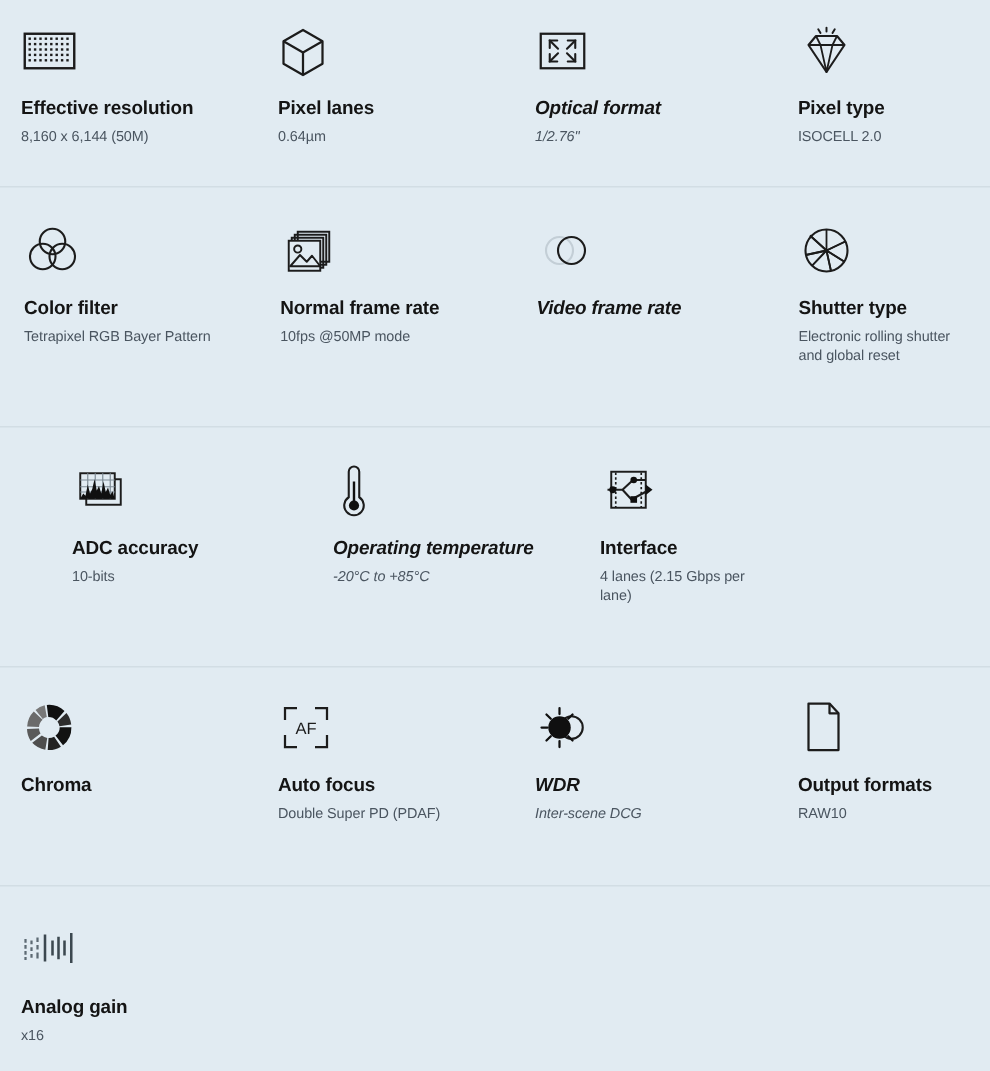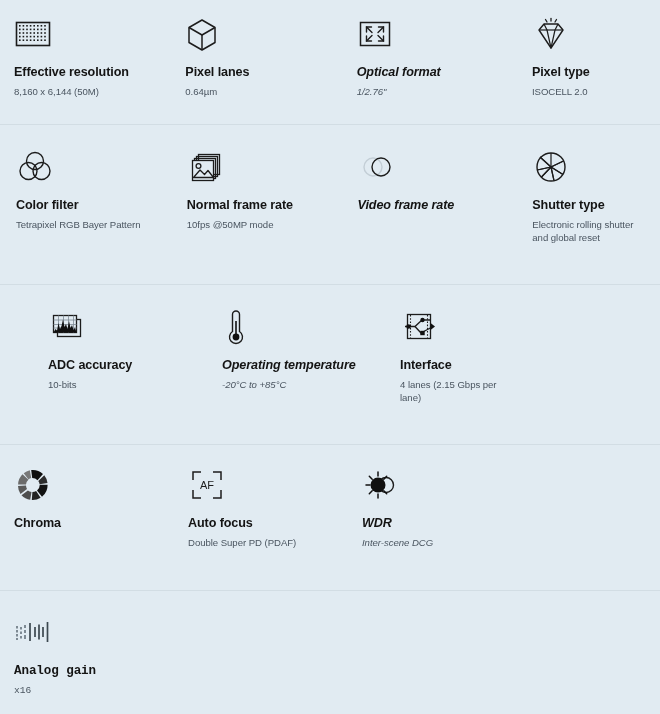--- a/index.html
+++ b/index.html
@@ -24,21 +24,21 @@
     position: relative;
     display: flex;
     box-sizing: border-box;
     padding-left: 14px;
     padding-right: 10px;
   }
   .spec-row.r0 { height: 125px; padding-top: 12px; }
   .spec-row.r1 { height: 160px; padding-top: 20px; padding-left: 16px; }
   .spec-row.r2 { height: 160px; padding-top: 20px; padding-left: 48px; }
   .spec-row.r3 { height: 146px; padding-top: 18px; }
-  .spec-row.r4 { height: 123px; padding-top: 20px; font-family: Liberation Mono, monospace; }
+  .spec-row.r4 { height: 123px; padding-top: 20px; }
 
   .spec-row.divided::after {
     content: "";
     position: absolute;
     left: 0px;
     right: -10px;
     bottom: 0;
     height: 1px;
     background: #d2dde4;
   }
@@ -363,20 +363,30 @@
             <path d="M7.3 26.7 L10.2 23.8"></path>
             <path d="M24.7 9.3 L21.8 12.2"></path>
             <path d="M24.7 26.7 L21.8 23.8"></path>
           </g>
         </svg>
       </div>
       <div class="spec-label">WDR</div>
       <div class="spec-value">Inter-scene DCG</div>
     </div>
 
+    <div class="spec-cell c3">
+      <div class="spec-icon">
+        <svg width="32" height="40" viewBox="0 0 32 40">
+          <path d="M7 4 L21 4 L27 10.5 L27 35 L7 35 Z" fill="none" stroke="#1c1c1c" stroke-width="1.5" stroke-linejoin="round"></path>
+          <path d="M21 4 L21 10.5 L27 10.5" fill="none" stroke="#1c1c1c" stroke-width="1.5" stroke-linejoin="round"></path>
+        </svg>
+      </div>
+      <div class="spec-label">Output formats</div>
+      <div class="spec-value">RAW10</div>
+    </div>
   </div>
 
   <div class="spec-row r4">
     <div class="spec-cell c0">
       <div class="spec-icon">
         <svg width="40" height="30" viewBox="0 0 40 30">
           <g stroke="#5d6a74" stroke-width="1.5" stroke-linecap="butt">
             <path d="M3 8 L3 10.5"></path>
               <path d="M3 12 L3 14.5"></path>
               <path d="M3 16 L3 18.5"></path>

